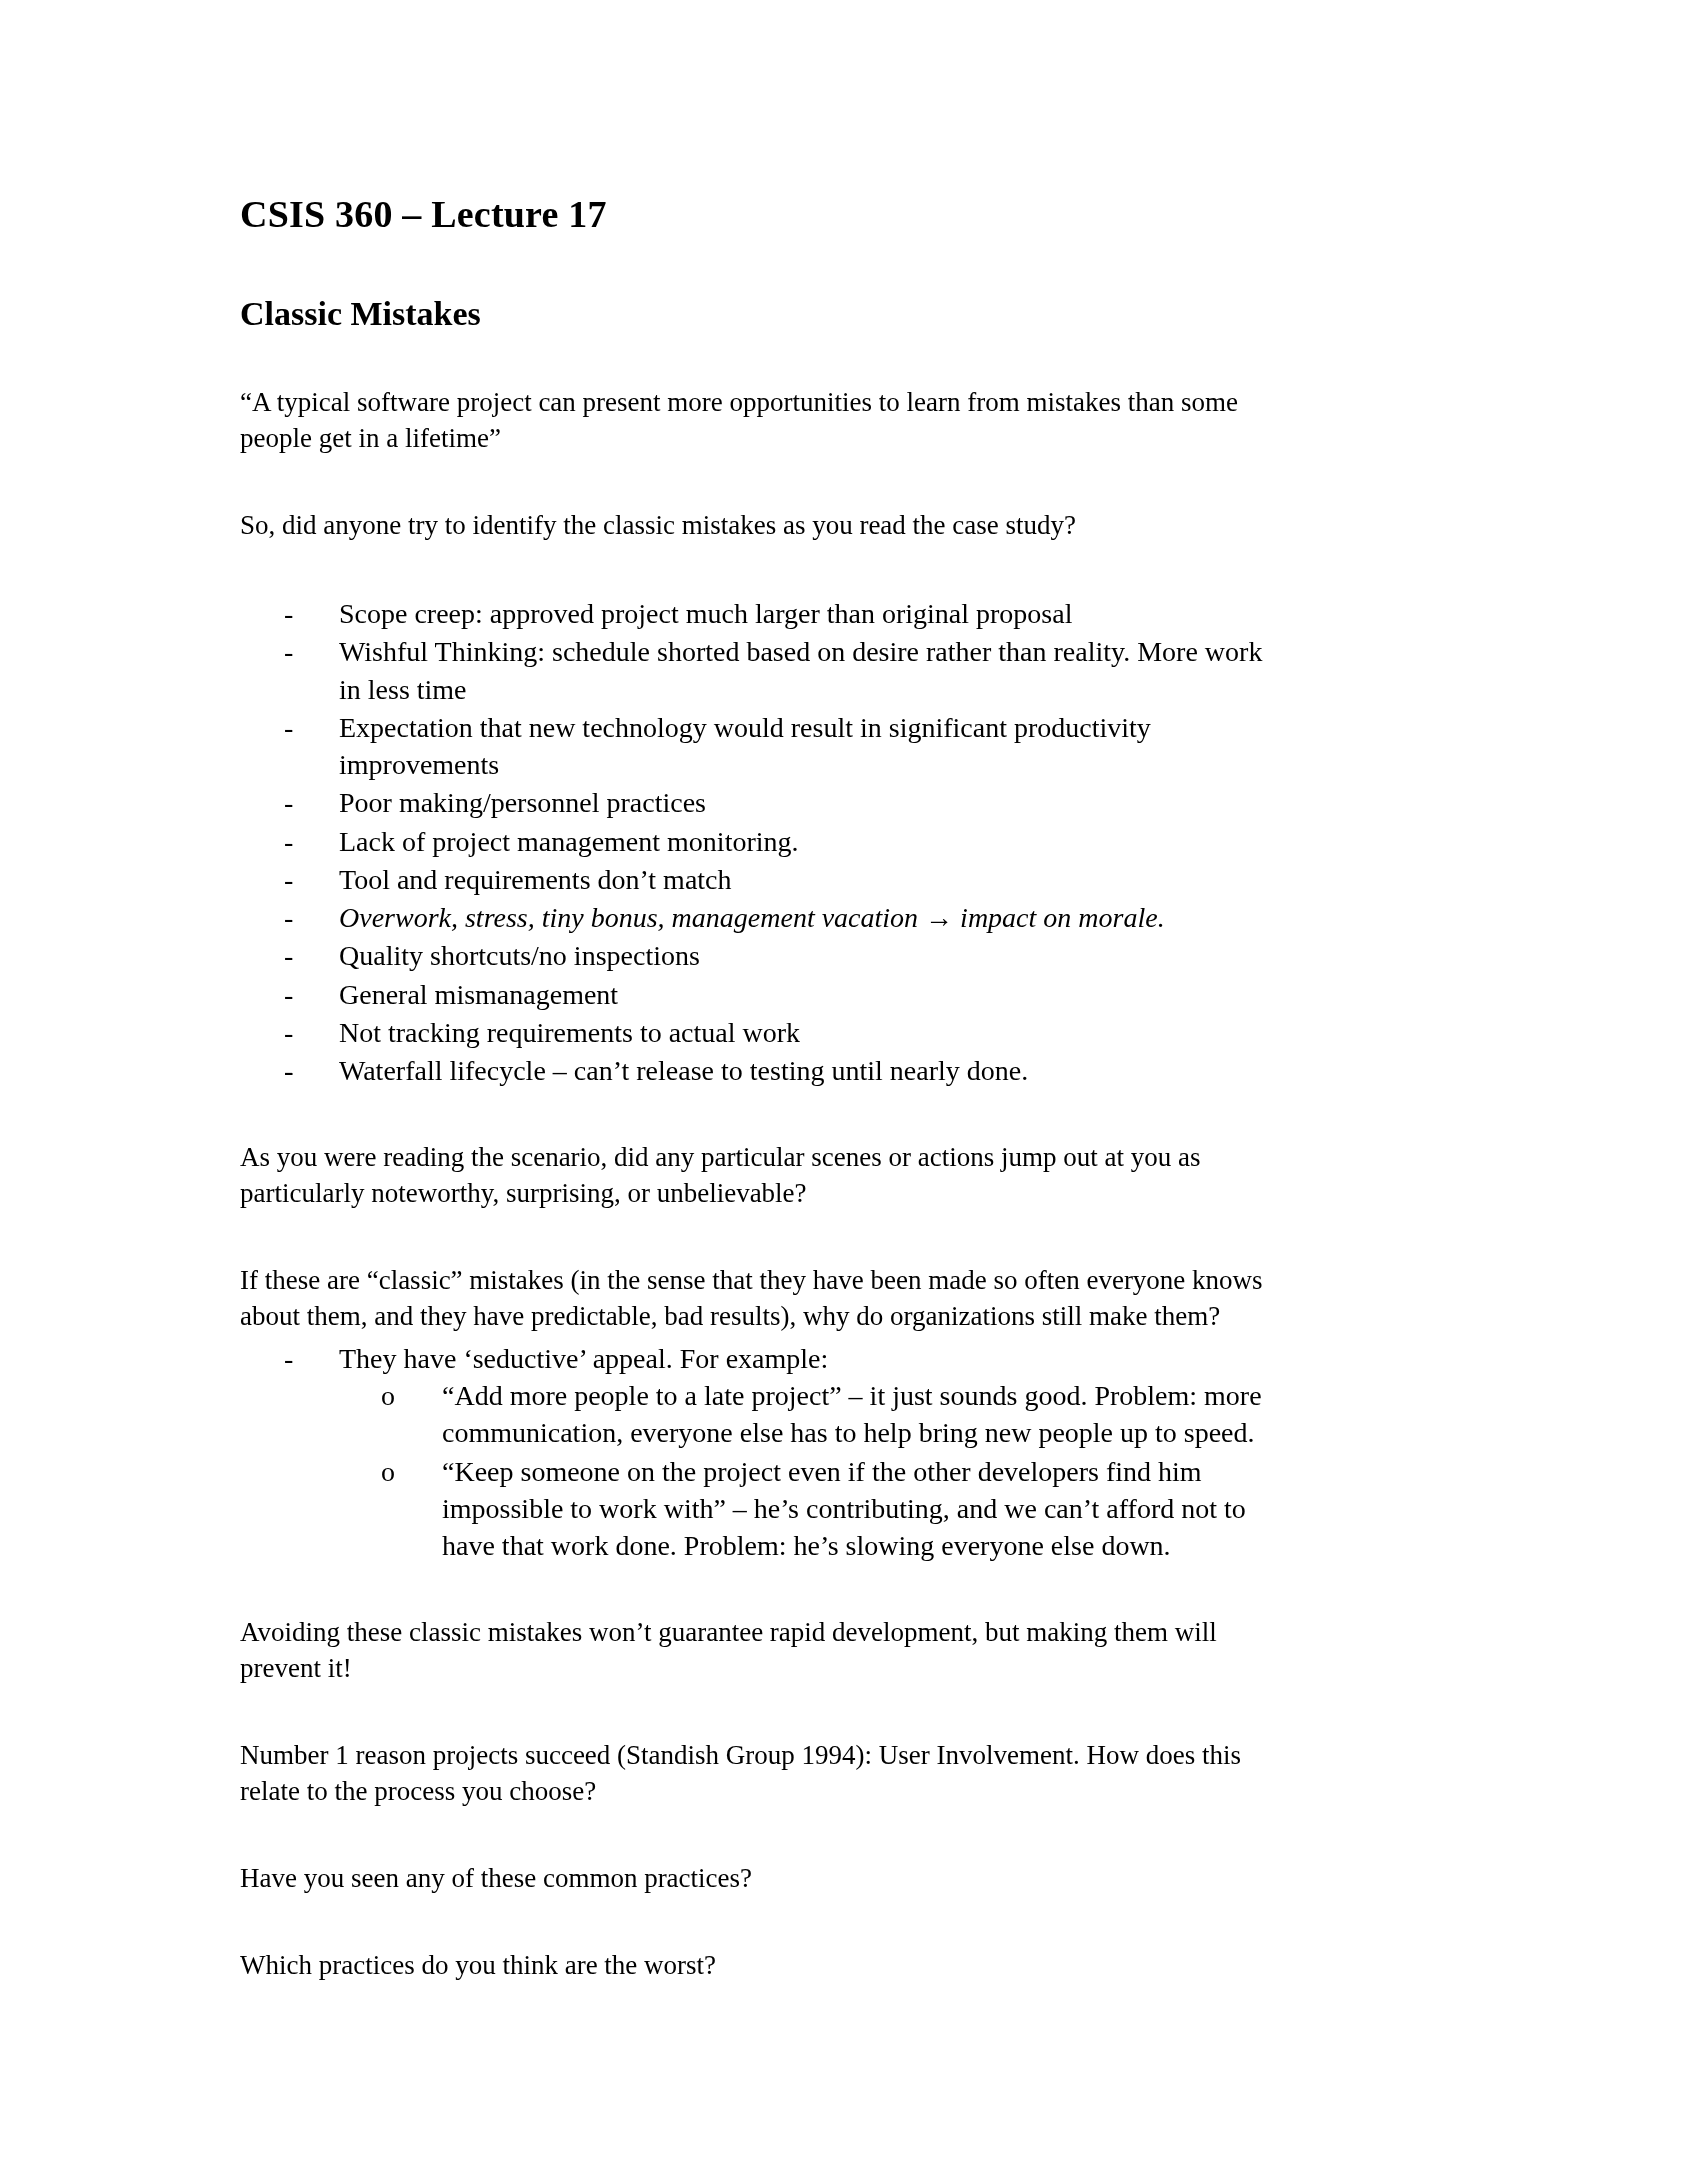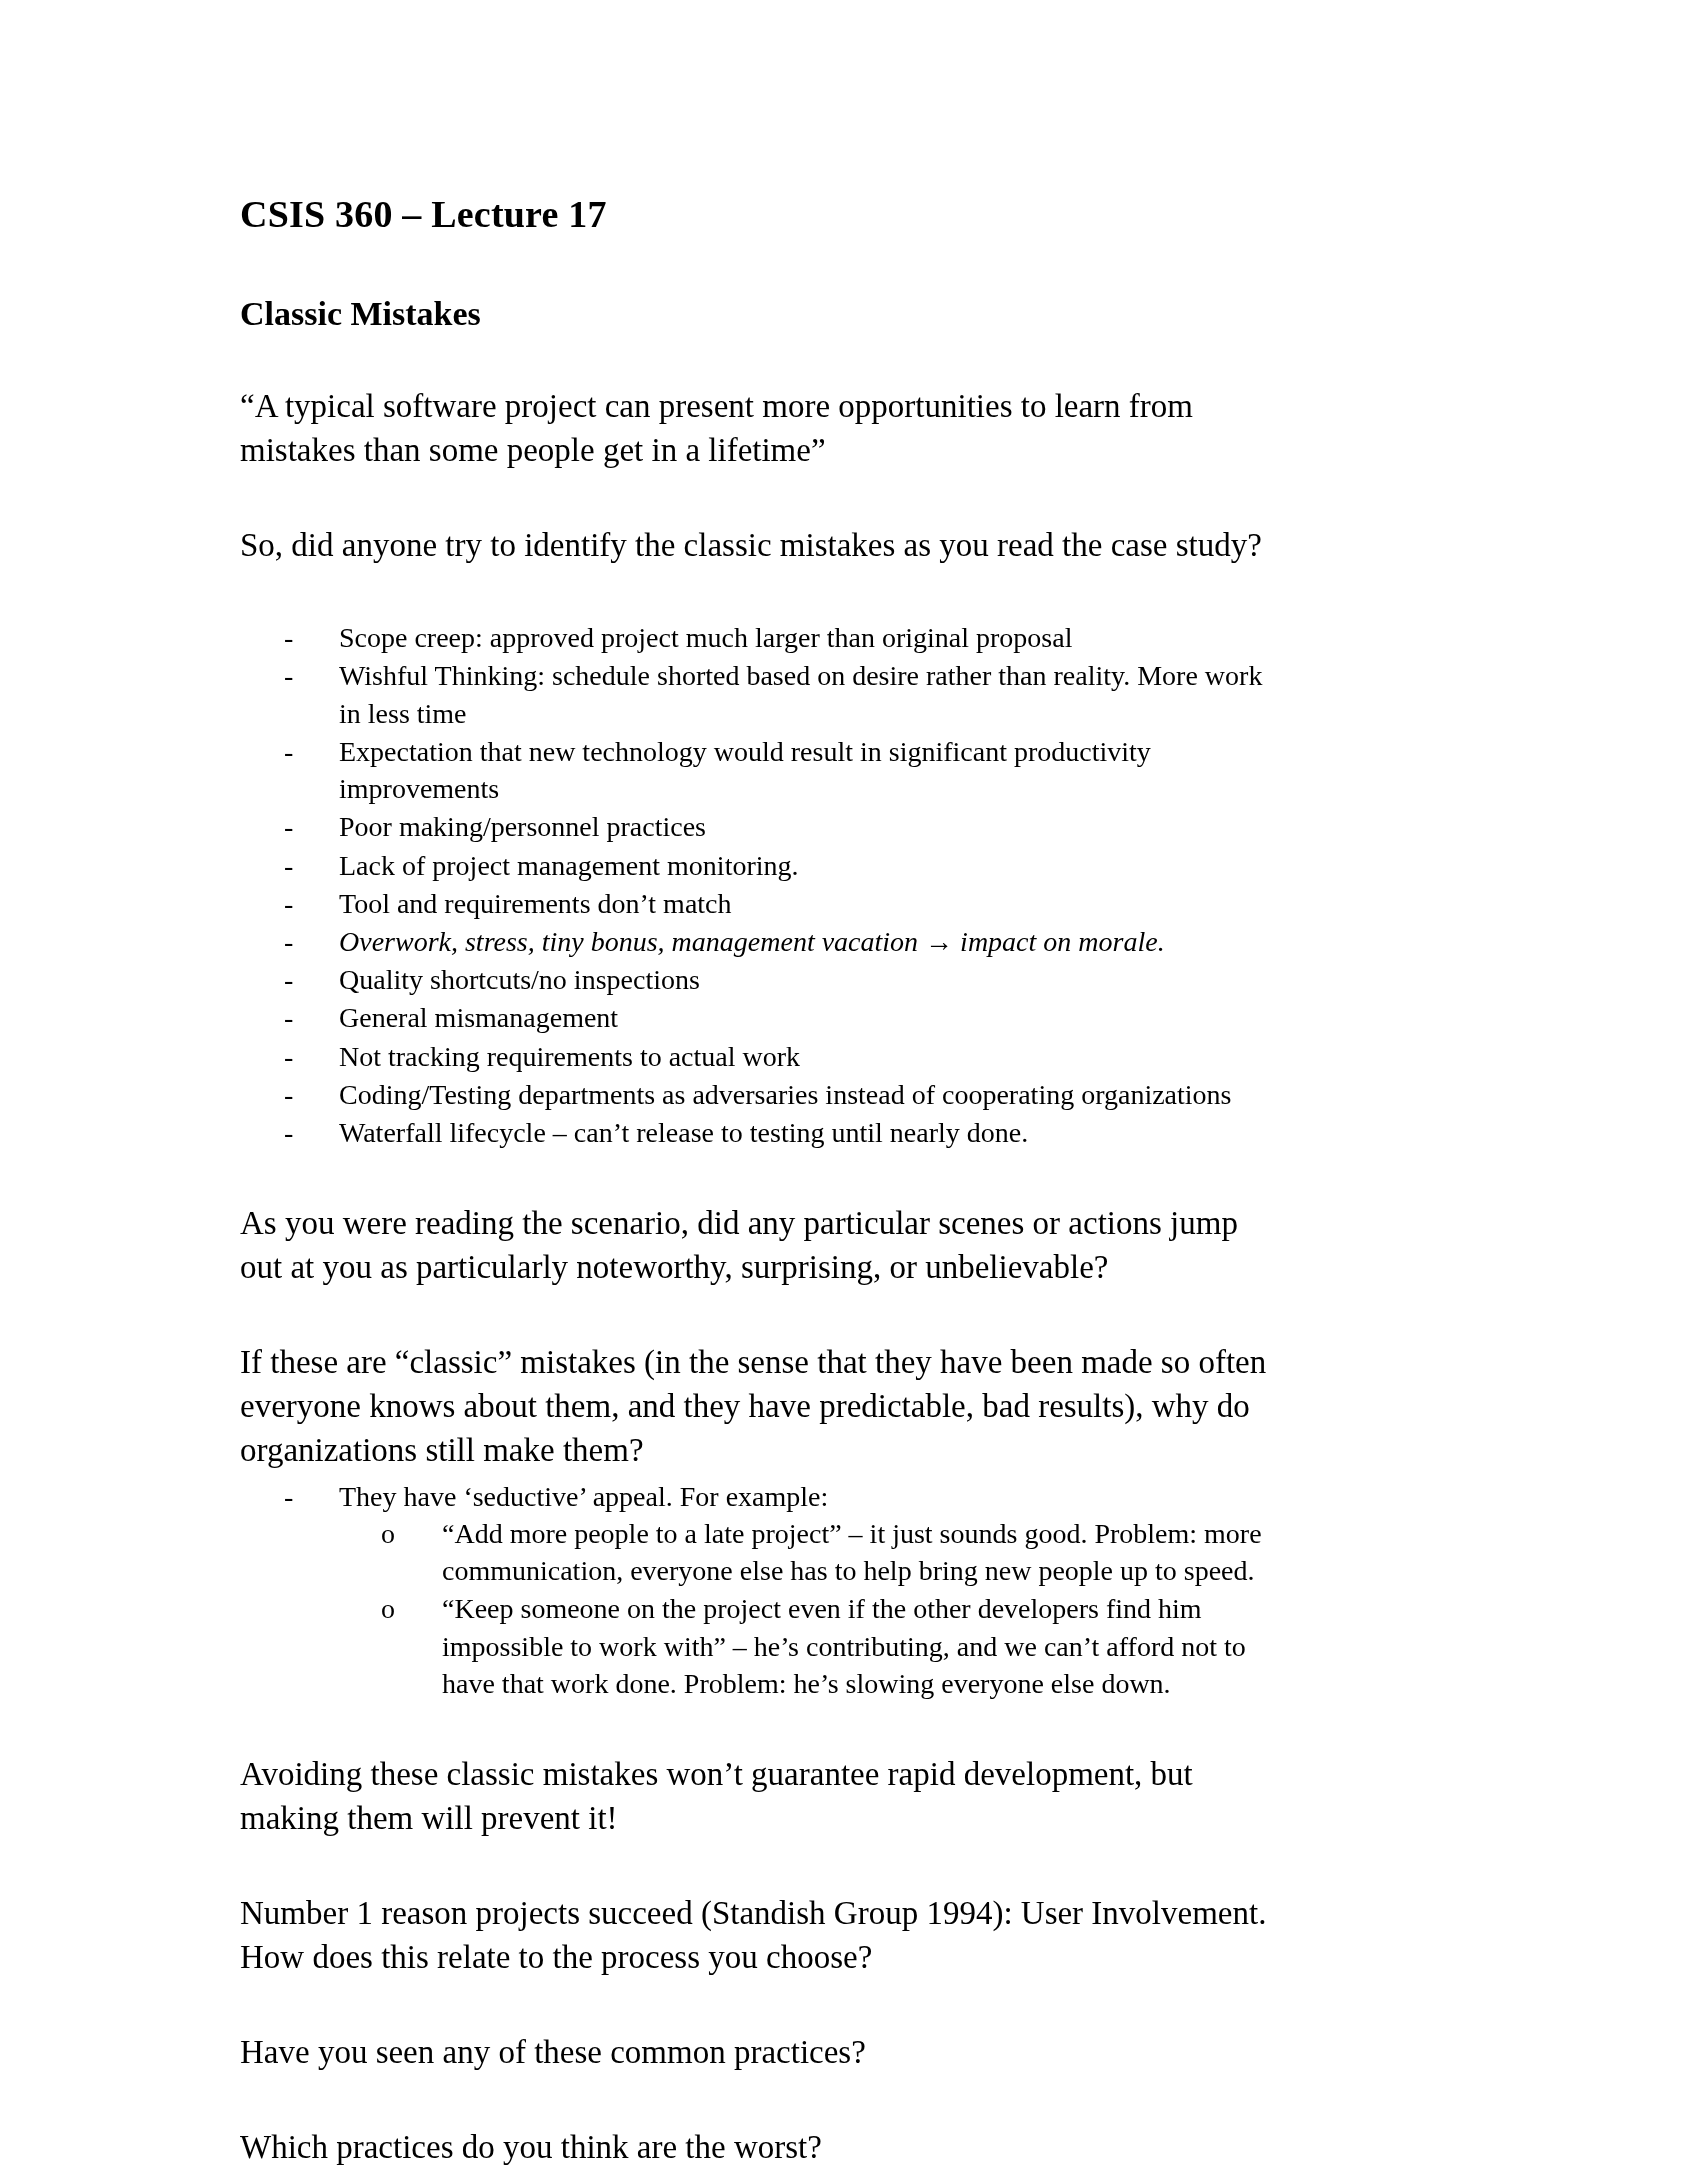--- a/index.html
+++ b/index.html
@@ -34,21 +34,21 @@
   }
 
   .section-heading {
     font-size: 34px;
     font-weight: bold;
     line-height: 1.2;
     margin: 0 0 51px 0;
   }
 
   p.body-para {
-    font-size: 33px;
+    font-size: 27px;
     line-height: 1.33;
     margin: 0 0 51px 0;
     text-align: left;
   }
 
   p.body-para.tight-bottom {
     margin-bottom: 5px;
   }
 
   ul.dash-list {
@@ -157,21 +157,20 @@
     <li>
       <span class="marker">-</span>
       <span>General mismanagement</span>
     </li>
     <li>
       <span class="marker">-</span>
       <span>Not tracking requirements to actual work</span>
     </li>
     <li>
       <span class="marker">-</span>
-      <span>Coding/Testing departments as adversaries instead of cooperating organizations</span>
     </li>
     <li>
       <span class="marker">-</span>
       <span>Waterfall lifecycle – can’t release to testing until nearly done.</span>
     </li>
   </ul>
 
   <p class="body-para">As you were reading the scenario, did any particular scenes or actions jump out at you as particularly noteworthy, surprising, or unbelievable?</p>
 
   <p class="body-para tight-bottom">If these are “classic” mistakes (in the sense that they have been made so often everyone knows about them, and they have predictable, bad results), why do organizations still make them?</p>

